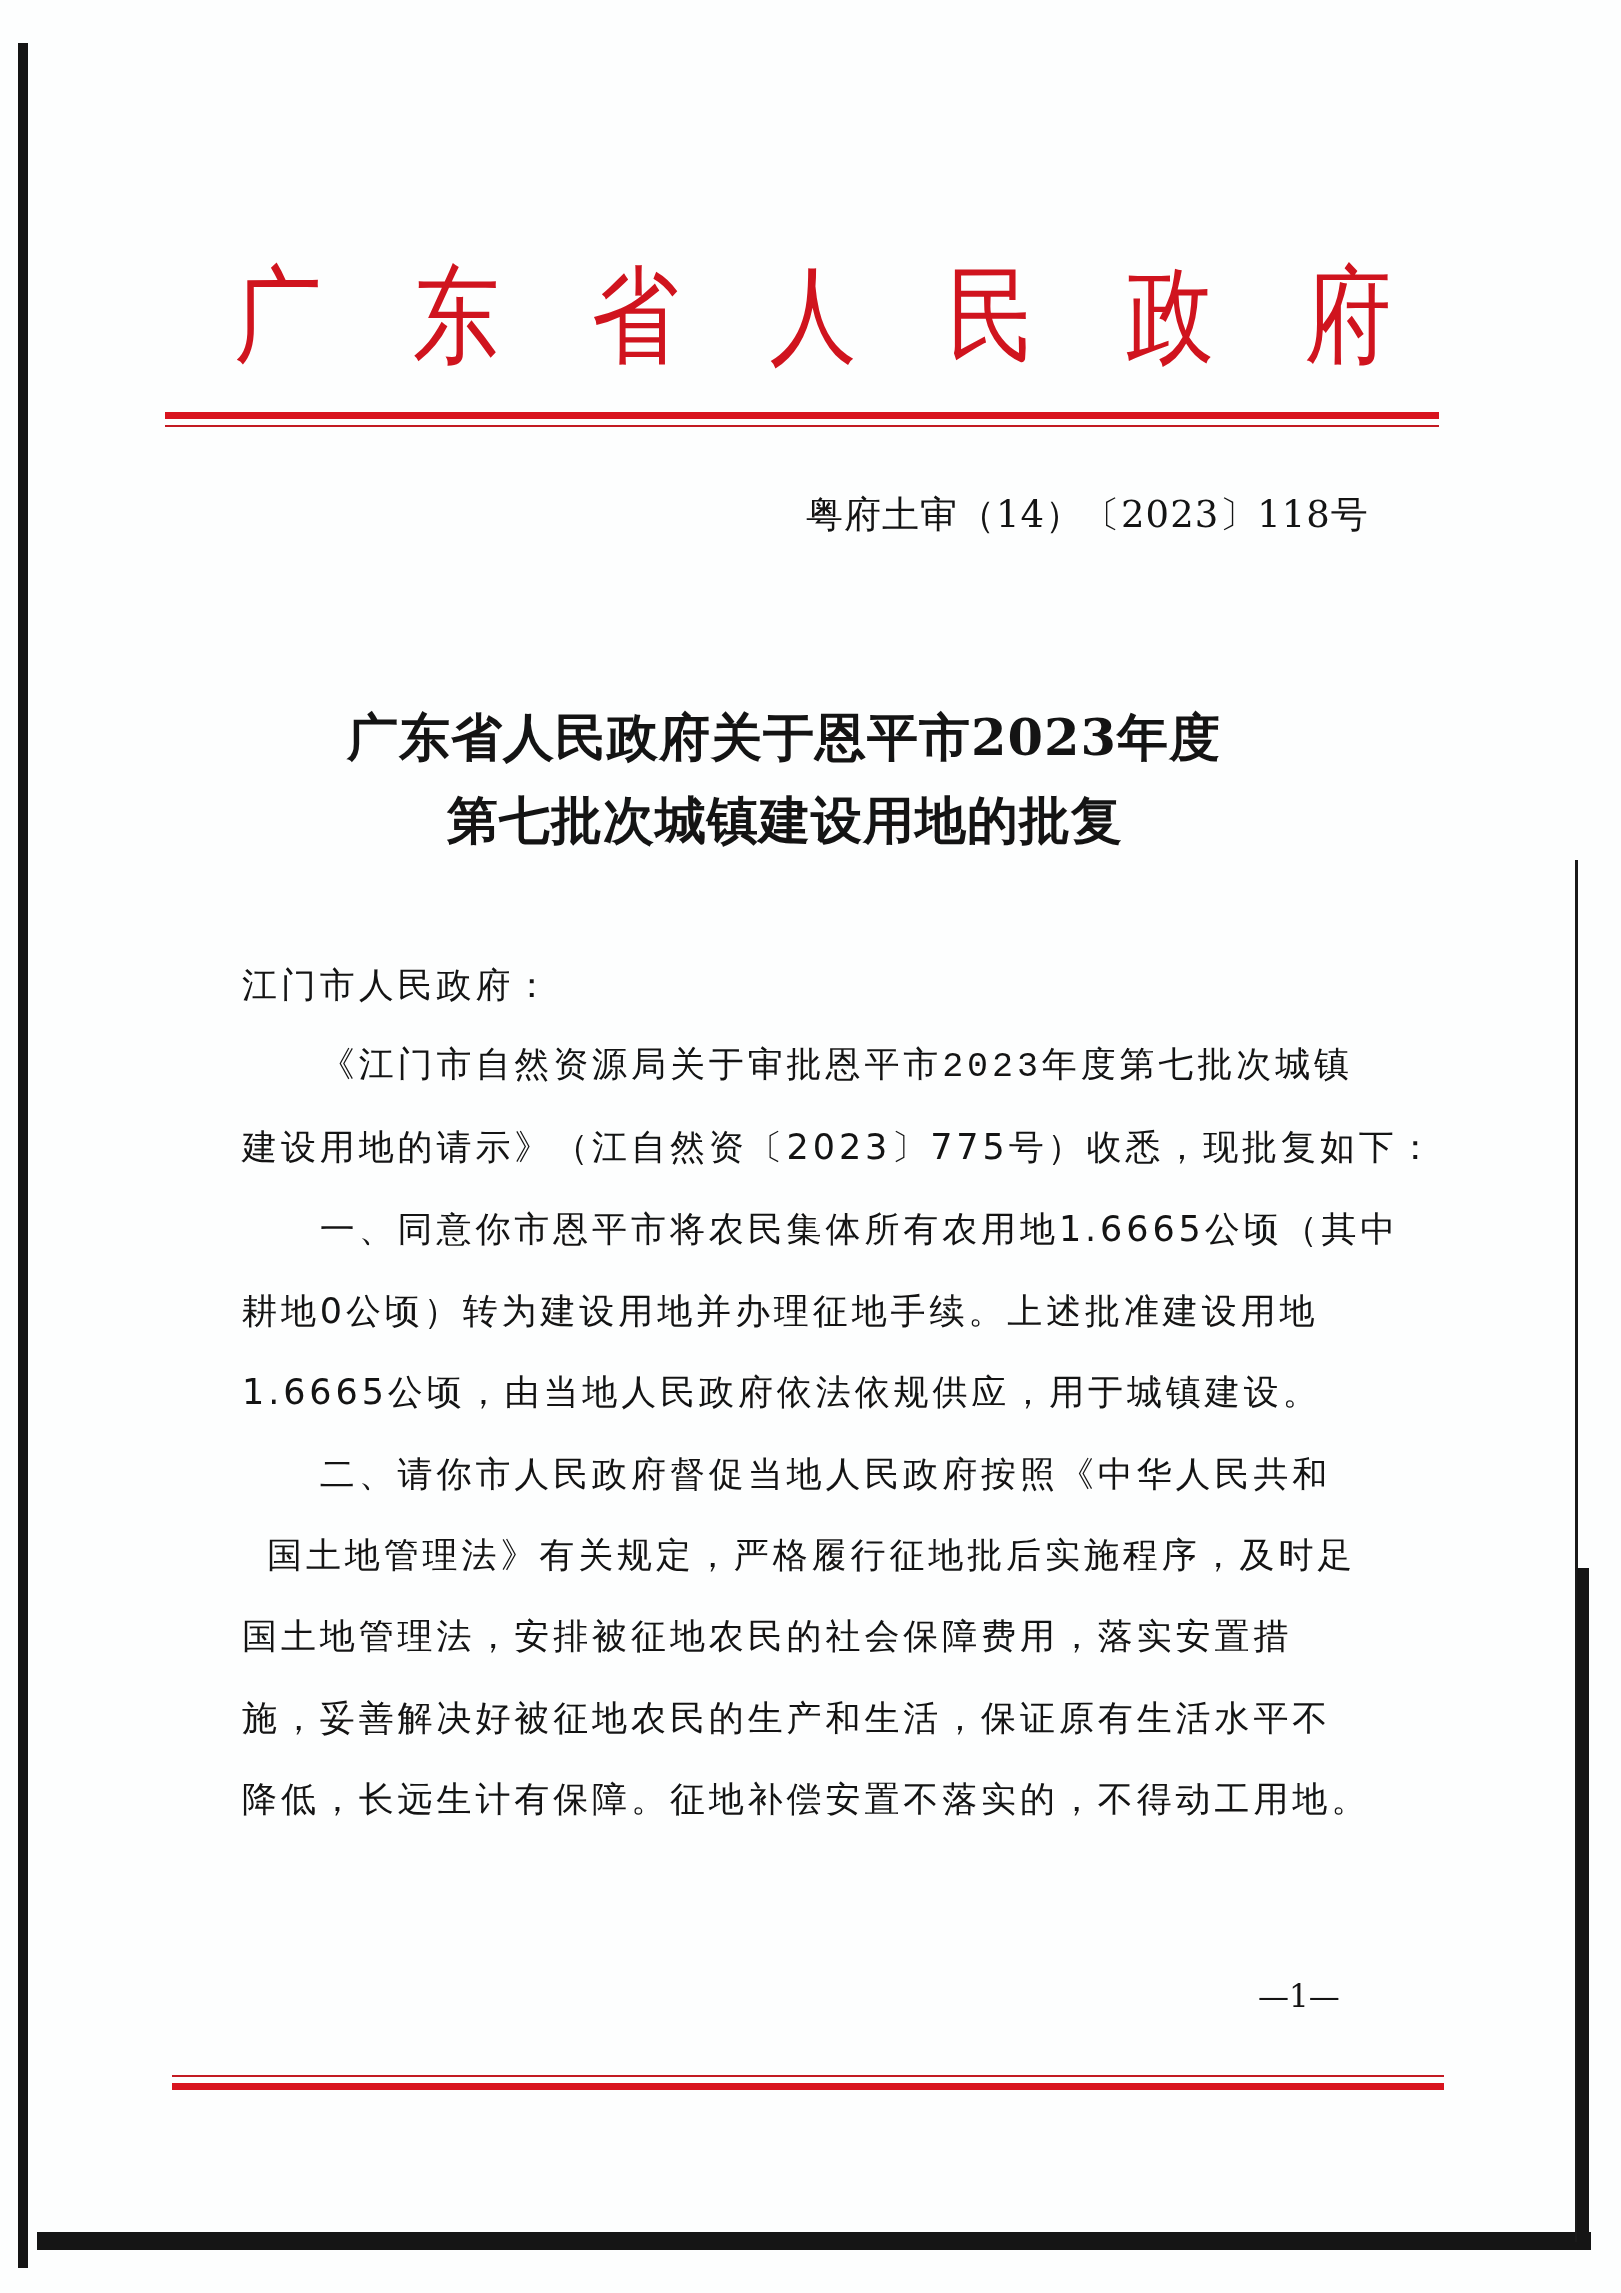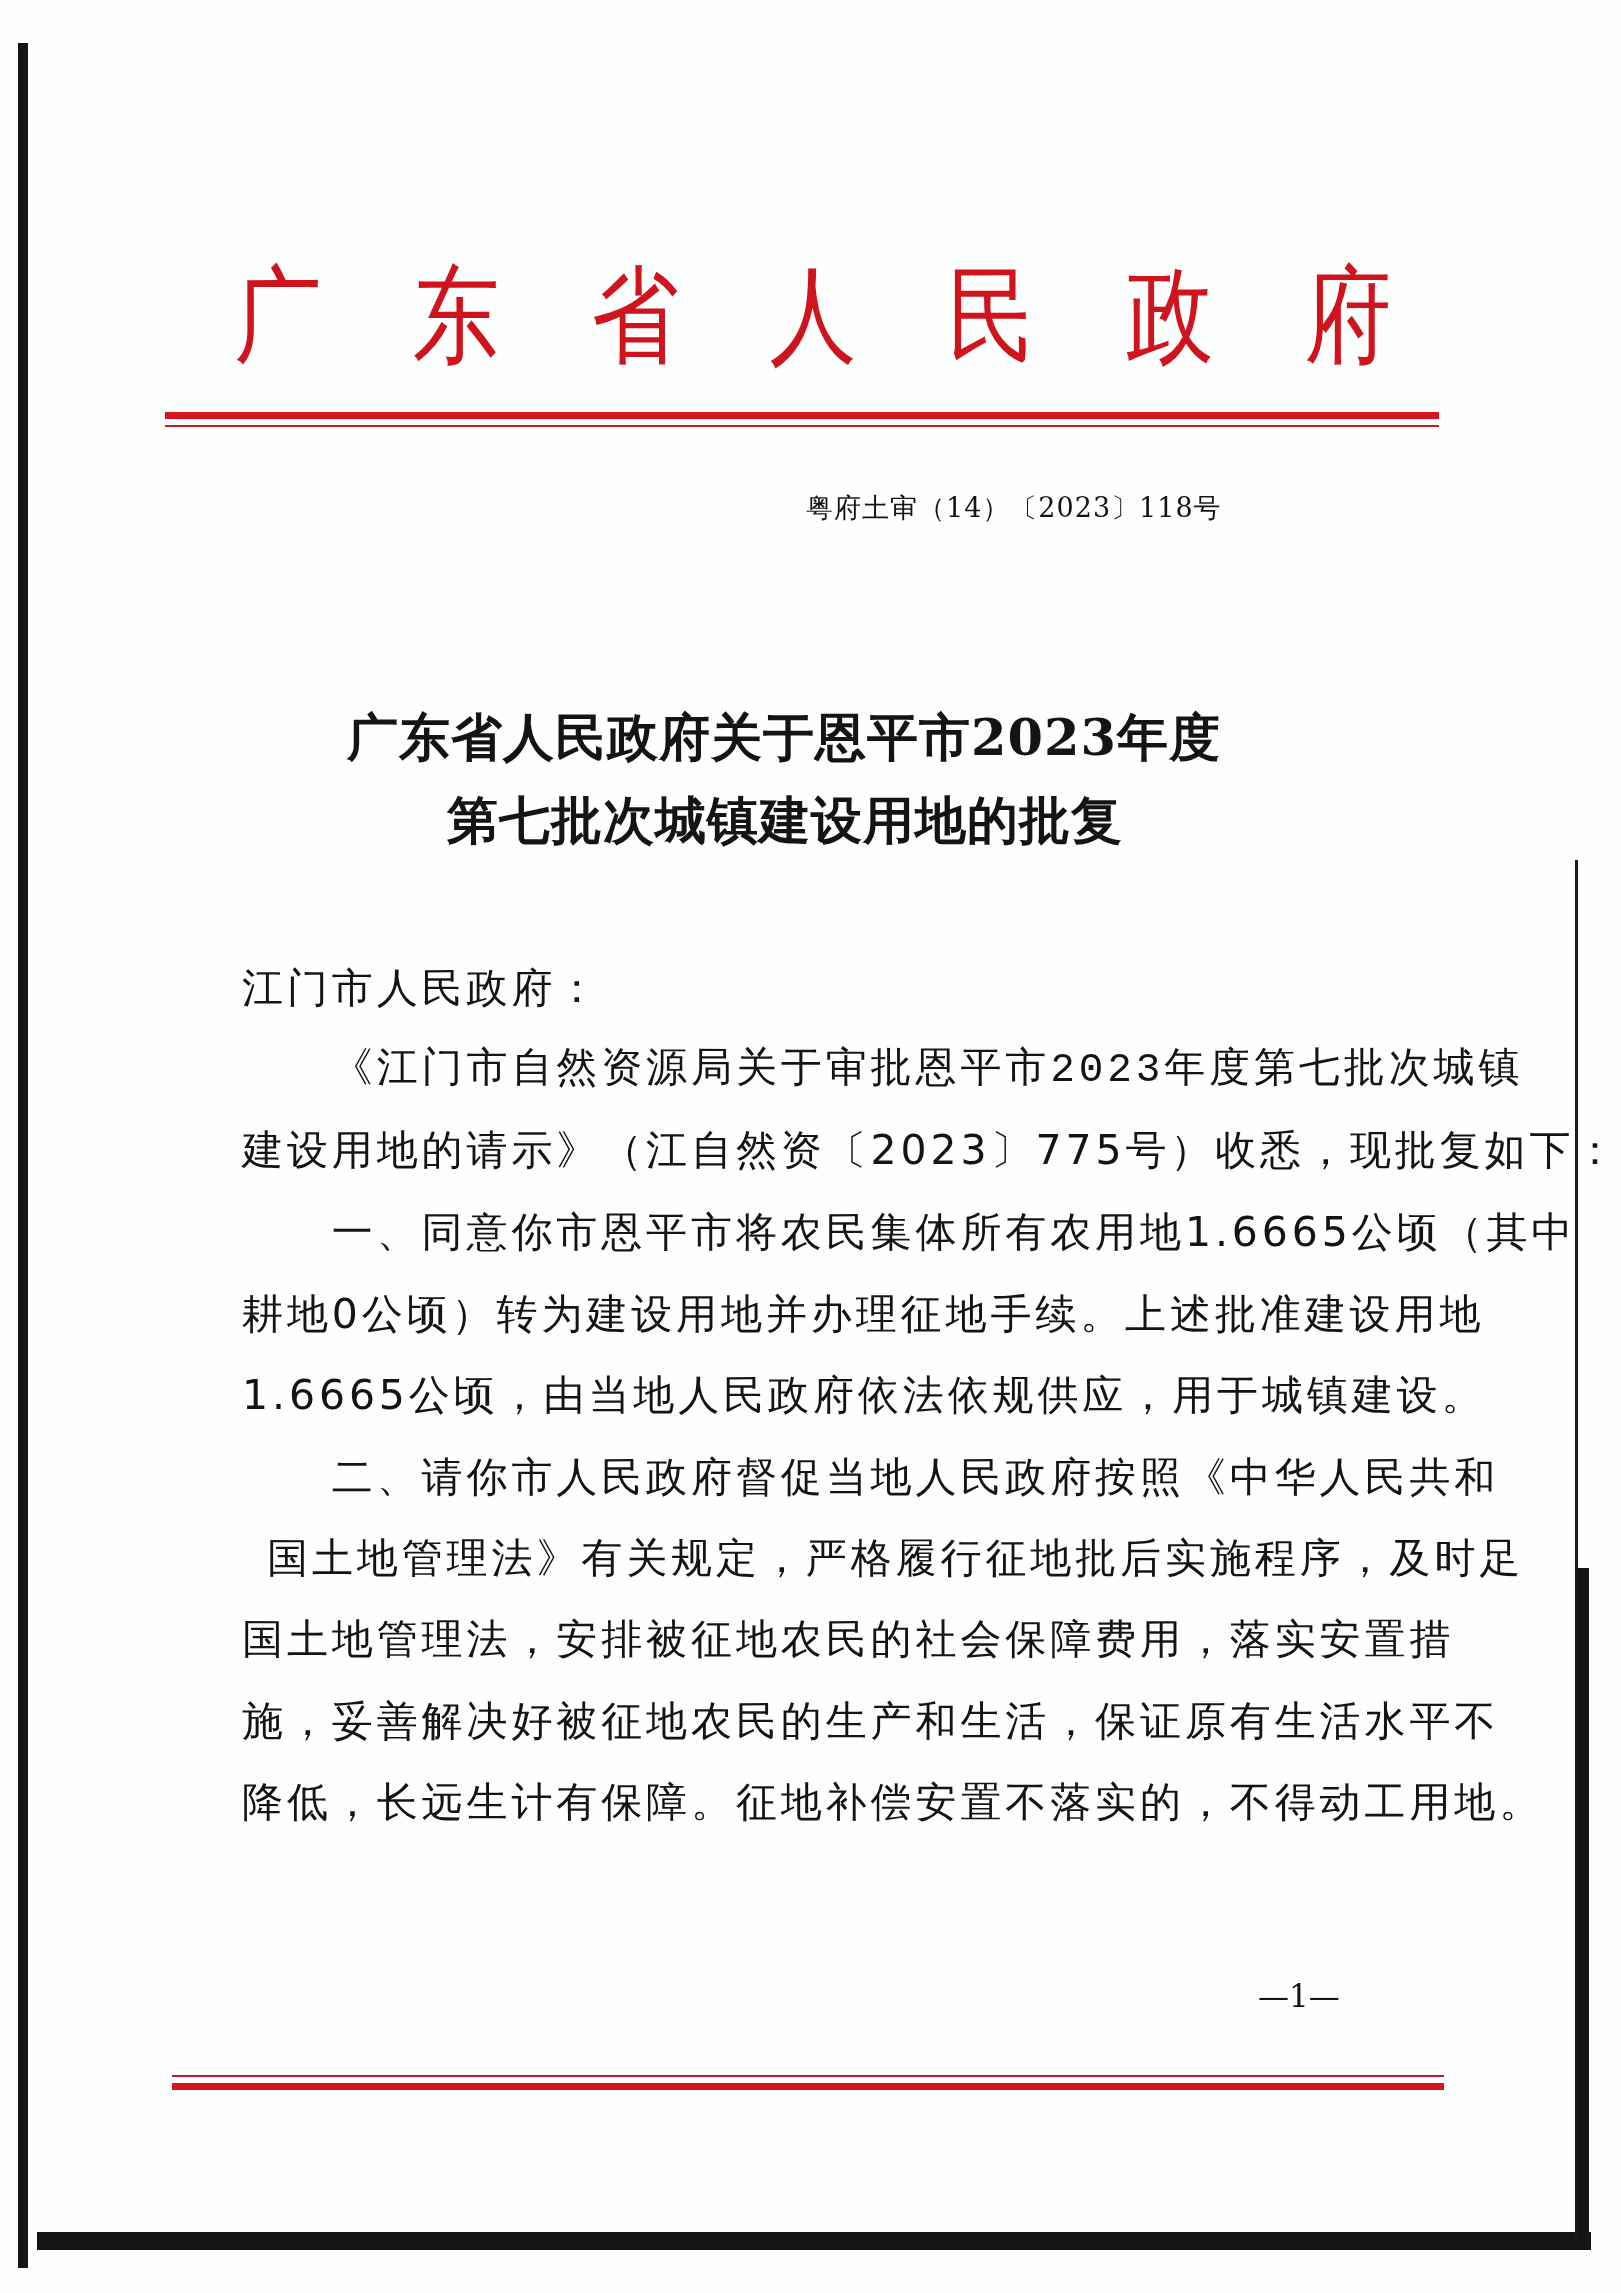--- a/index.html
+++ b/index.html
@@ -74,21 +74,21 @@
     }
     .red-rule-thin {
       position: absolute;
       background: #c31a22;
     }
 
     .doc-number {
       position: absolute;
       left: 806px;
       top: 490px;
-      font-size: 27px;
+      font-size: 37px;
       letter-spacing: 1px;
       white-space: nowrap;
     }
 
     .title {
       position: absolute;
       left: 0;
       width: 1621px;
       text-align: center;
       font-family: "DejaVu Serif", "Liberation Serif", serif;
@@ -99,21 +99,21 @@
       letter-spacing: 1px;
     }
     .title-line1 { top: 712px; left: -26.5px; }
     .title-line2 { top: 795px; left: -25.5px; }
 
     .body-text {
       position: absolute;
       left: 242px;
       width: 1098px;
       font-family: "DejaVu Sans", "Liberation Sans", sans-serif;
-      font-size: 41px;
+      font-size: 35px;
       line-height: 1;
       white-space: nowrap;
       letter-spacing: 3.9px;
     }
 
     .page-number {
       position: absolute;
       left: 1258px;
       top: 1978px;
       font-size: 31px;

